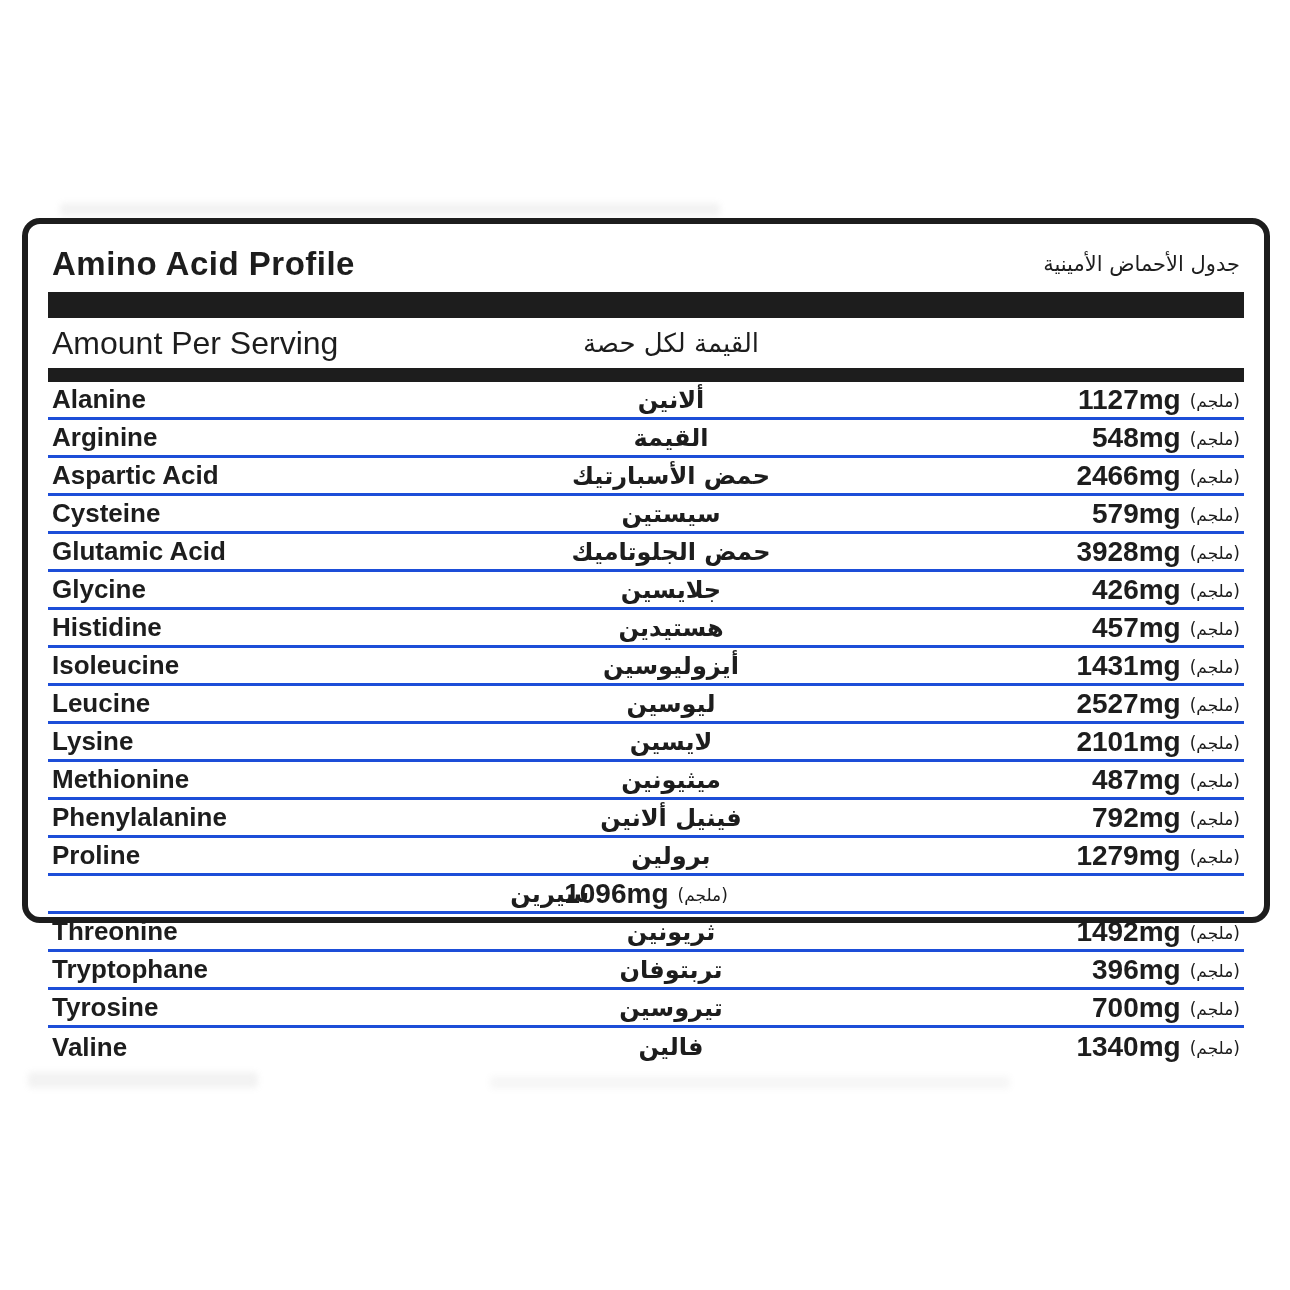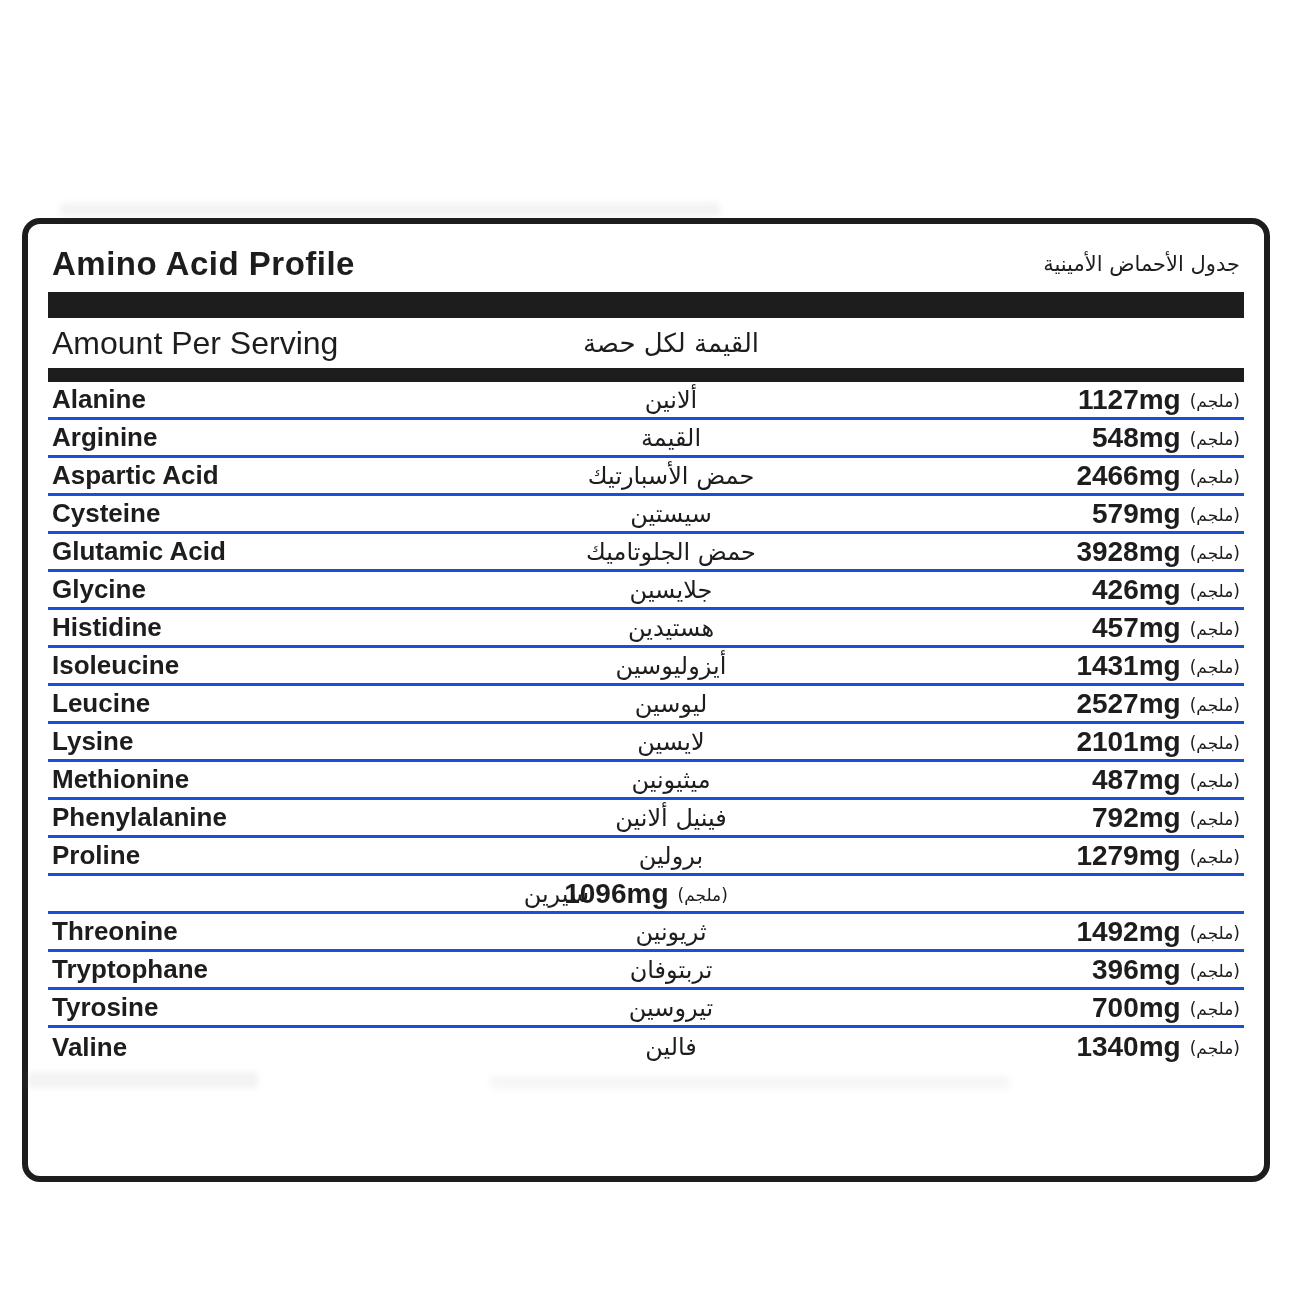--- a/index.html
+++ b/index.html
@@ -3,21 +3,21 @@
 <meta charset="utf-8">
 <style>
   * { margin: 0; padding: 0; box-sizing: border-box; }
   html, body { width: 1290px; height: 1290px; background: #ffffff; overflow: hidden; }
   body { font-family: "Liberation Sans", sans-serif; color: #1d1d1d; position: relative; }
   .ar { font-family: "DejaVu Sans", sans-serif; }
 
   .panel {
     position: absolute;
     left: 22px; top: 218px;
-    width: 1248px; height: 964px;
+    width: 1248px; height: 705px;
     border: 6px solid #1d1d1d;
     border-radius: 18px;
     background: #ffffff;
     padding: 8px 20px 0 20px;
   }
 
   .panel-header {
     height: 60px;
     display: flex;
     justify-content: space-between;
@@ -46,21 +46,21 @@
     height: 38px;
     display: grid;
     grid-template-columns: 1fr auto 1fr;
     align-items: center;
     border-bottom: 3px solid #1d4ed8;
     padding: 0 4px;
   }
   .row:last-child { border-bottom: none; }
 
   .cell-en { font-size: 26px; font-weight: 700; white-space: nowrap; }
-  .cell-ar { font-size: 24px; font-weight: 400; white-space: nowrap; transform: translateX(25px); }
+  .cell-ar { font-size: 24px; font-weight: 700; white-space: nowrap; transform: translateX(25px); }
   .cell-amount {
     display: flex;
     justify-content: flex-end;
     align-items: baseline;
     gap: 9px;
     white-space: nowrap;
     text-align: right;
   }
   .amount { font-size: 28px; font-weight: 700; }
   .unit   { font-size: 17px; font-weight: 400; position: relative; top: -2px; }

